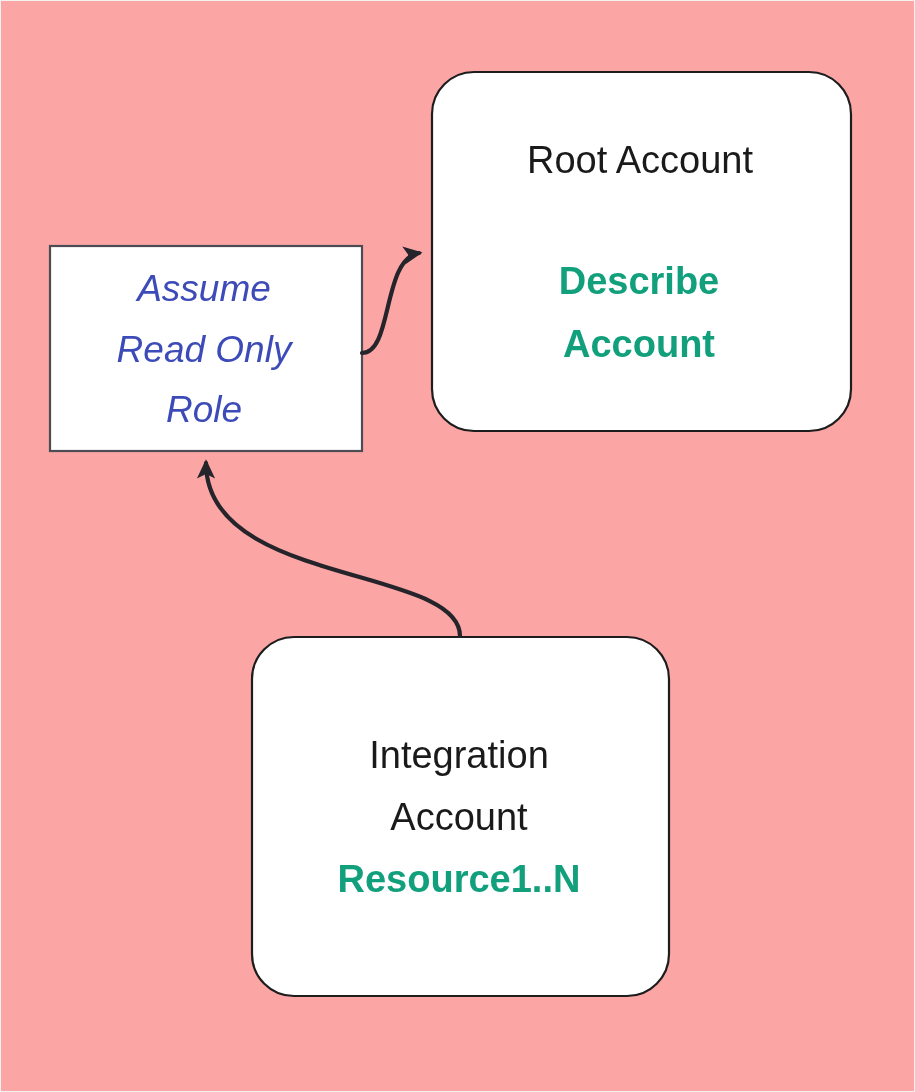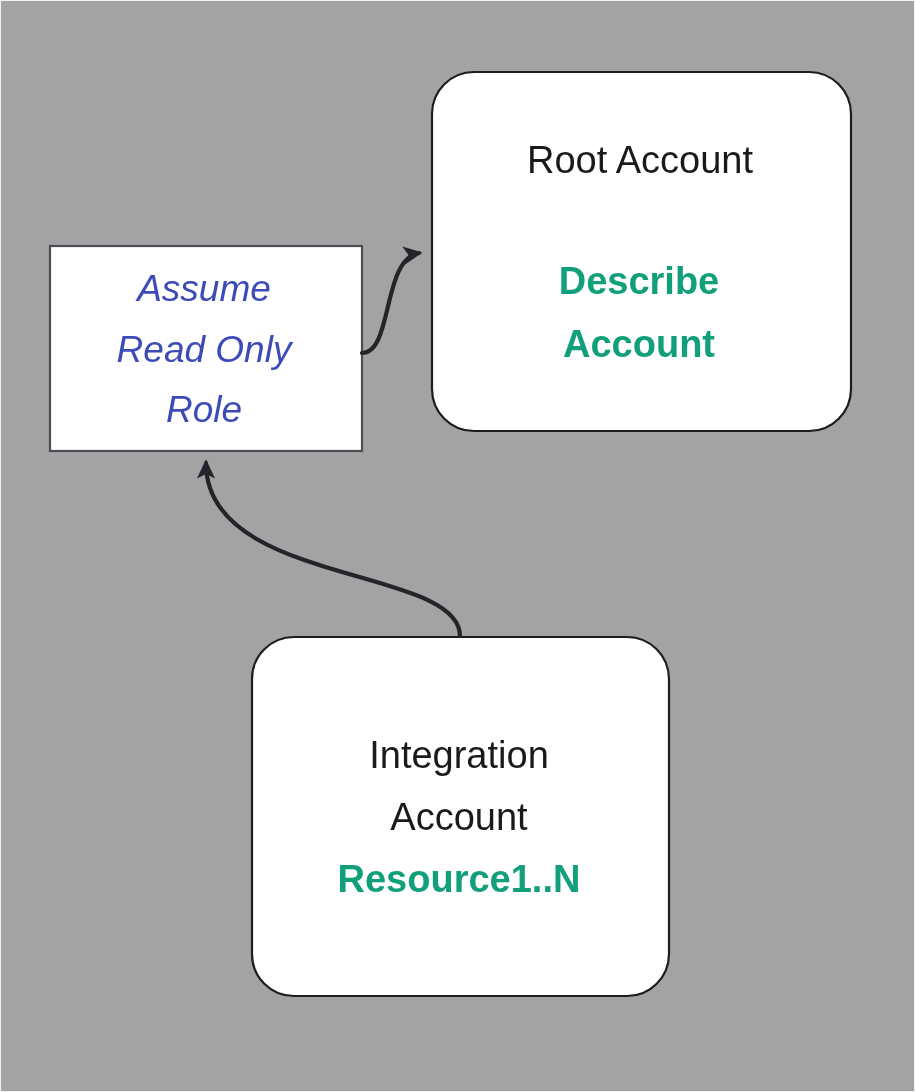--- a/index.html
+++ b/index.html
@@ -8,21 +8,21 @@
     padding: 0;
     background: #ffffff;
   }
   body {
     font-family: "Liberation Sans", sans-serif;
   }
   #canvas {
     position: relative;
     width: 915px;
     height: 1092px;
-    background: #a3a3a3;
+    background: #fca5a5;
     border: 1px solid #f2f2f2;
     box-sizing: border-box;
     overflow: hidden;
     text-decoration: underline;
   }
   svg.diagram {
     position: absolute;
     top: 0;
     left: 0;
     width: 915px;

